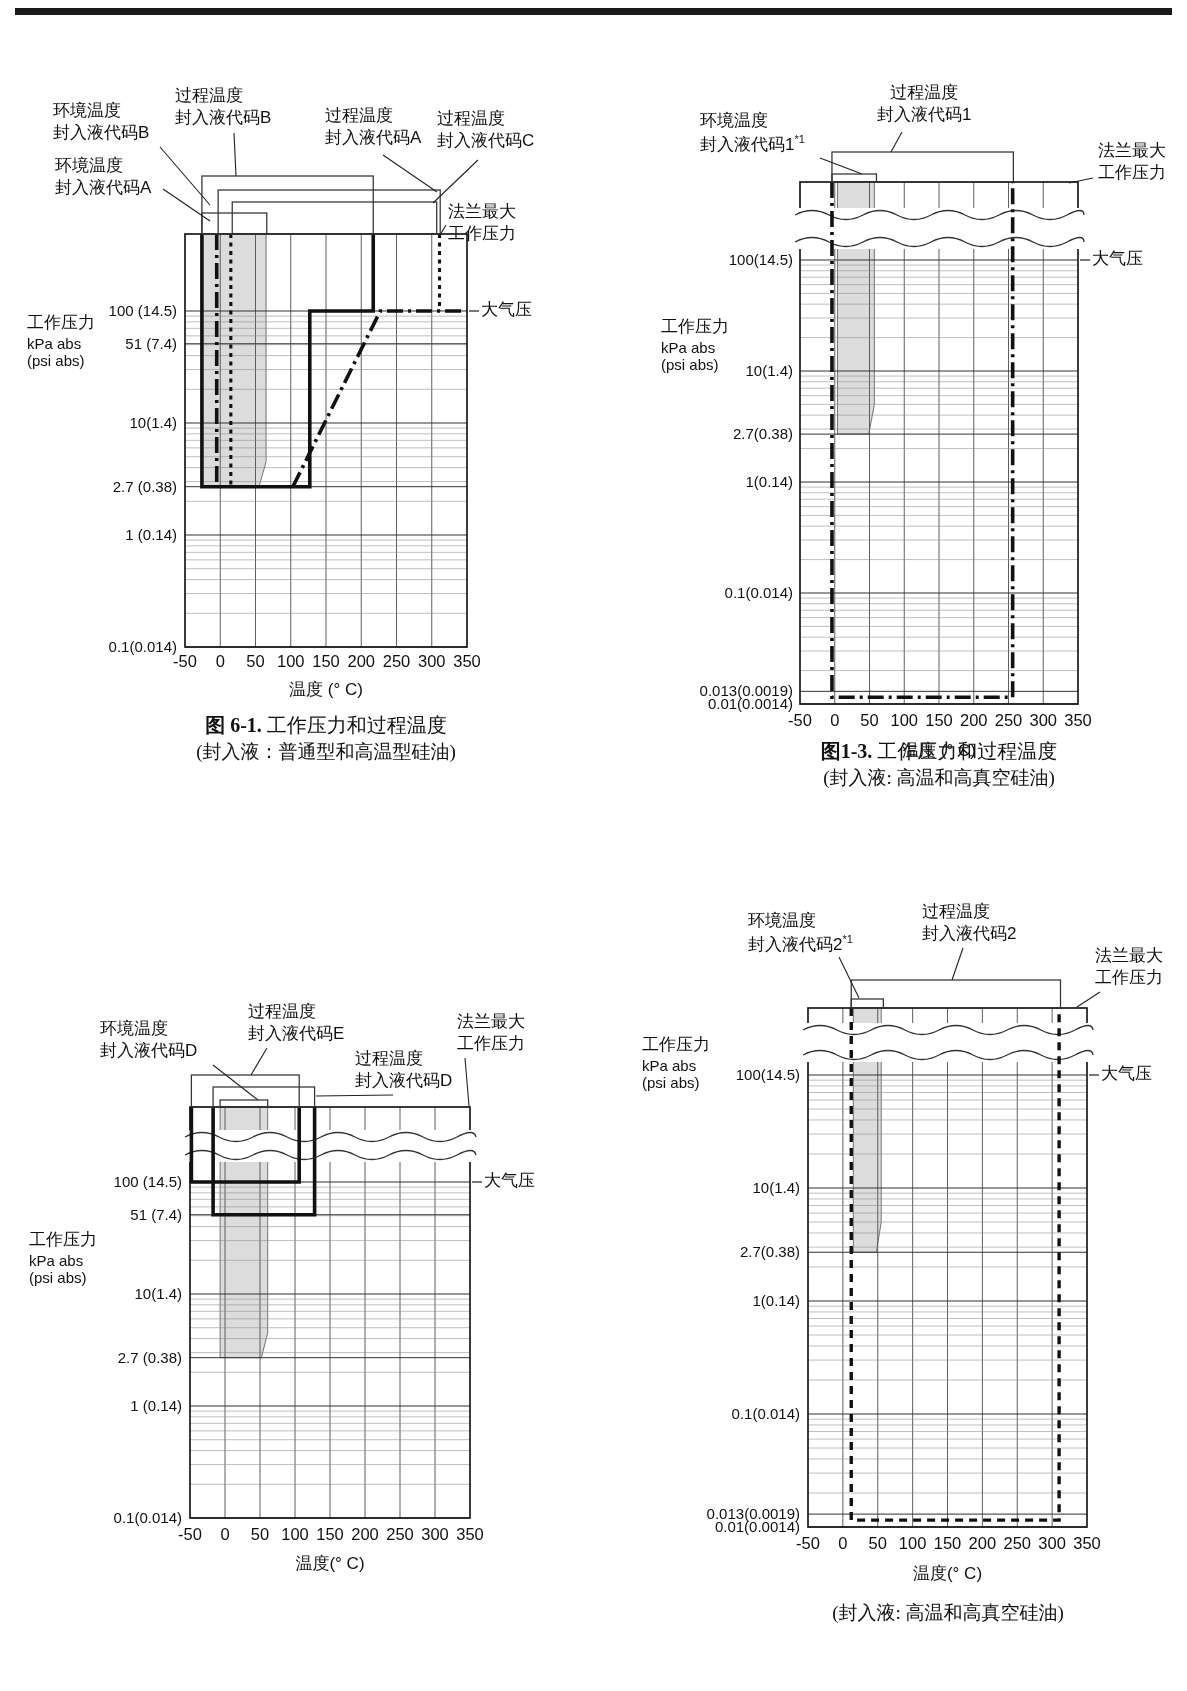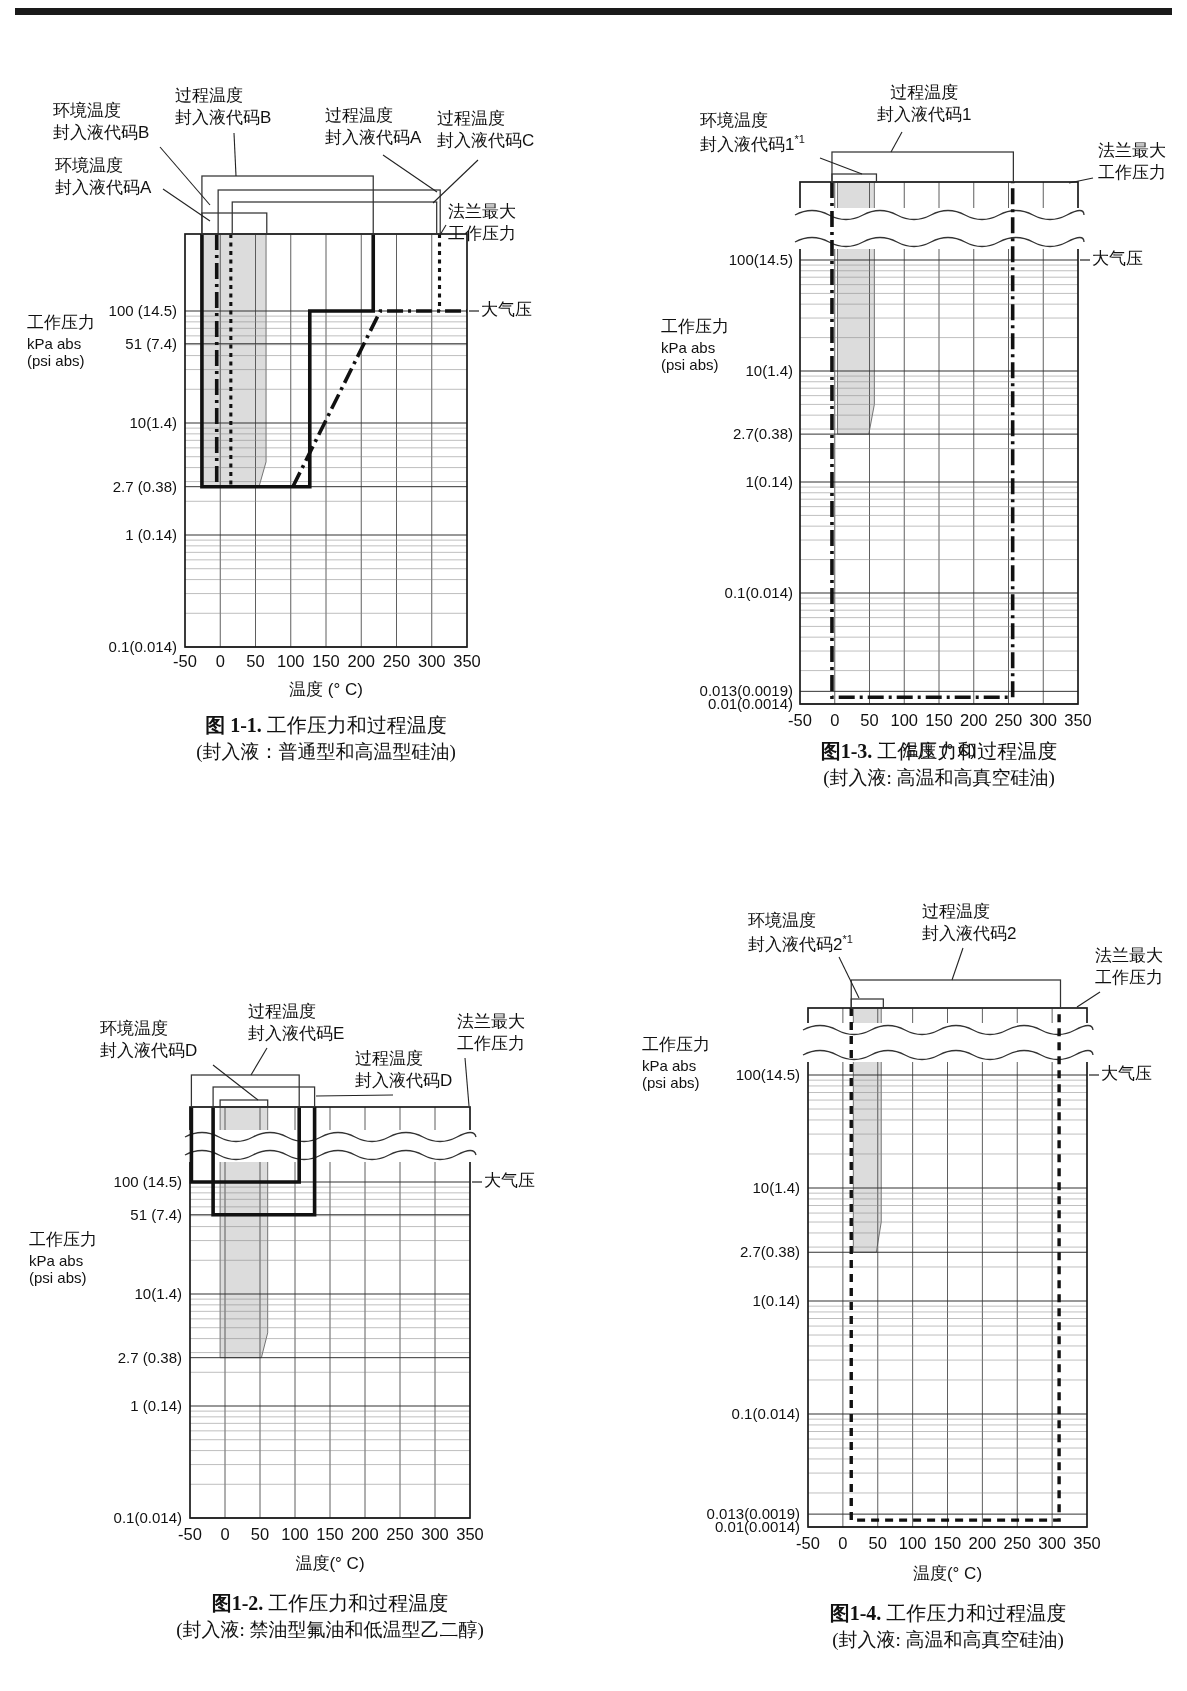--- a/index.html
+++ b/index.html
@@ -362,31 +362,26 @@
         <text x="12" y="236" text-anchor="start" fill="#111" font-size="15" font-family="&quot;Liberation Sans&quot;,sans-serif">kPa abs</text>
         <text x="12" y="253" text-anchor="start" fill="#111" font-size="15" font-family="&quot;Liberation Sans&quot;,sans-serif">(psi abs)</text>
       </svg>
       <div class="callout" style="left: 118px; top: 75px;">环境温度<br>封入液代码2<sup>*1</sup></div>
       <div class="callout" style="left: 292px; top: 66px;">过程温度<br>封入液代码2</div>
       <div class="callout" style="left: 465px; top: 110px;">法兰最大<br>工作压力</div>
       <div class="callout" style="left: 471px; top: 228px;">大气压</div>
     </div>
 
   <div class="caption" style="left:126px;top:712px;">
-    <div class="cap-line1"><span class="cap-num">图 1-1.</span> <span>工作压力和过程温度</span></div>
+    <div class="cap-line1"><span class="cap-num">图 6-1.</span> <span>工作压力和过程温度</span></div>
     <div class="cap-line2">(封入液：普通型和高温型硅油)</div>
   </div>
 
   <div class="caption" style="left:739px;top:738px;">
     <div class="cap-line1"><span class="cap-num">图1-3.</span> <span>工作压力和过程温度</span></div>
     <div class="cap-line2">(封入液: 高温和高真空硅油)</div>
   </div>
 
-  <div class="caption" style="left:130px;top:1590px;">
-    <div class="cap-line1"><span class="cap-num">图1-2.</span> <span>工作压力和过程温度</span></div>
-    <div class="cap-line2">(封入液: 禁油型氟油和低温型乙二醇)</div>
-  </div>
 
   <div class="caption" style="left:748px;top:1600px;">
-    <div class="cap-line1"><span class="cap-num">图1-4.</span> <span>工作压力和过程温度</span></div>
     <div class="cap-line2">(封入液: 高温和高真空硅油)</div>
   </div>
 </div>
 
 </body></html>

